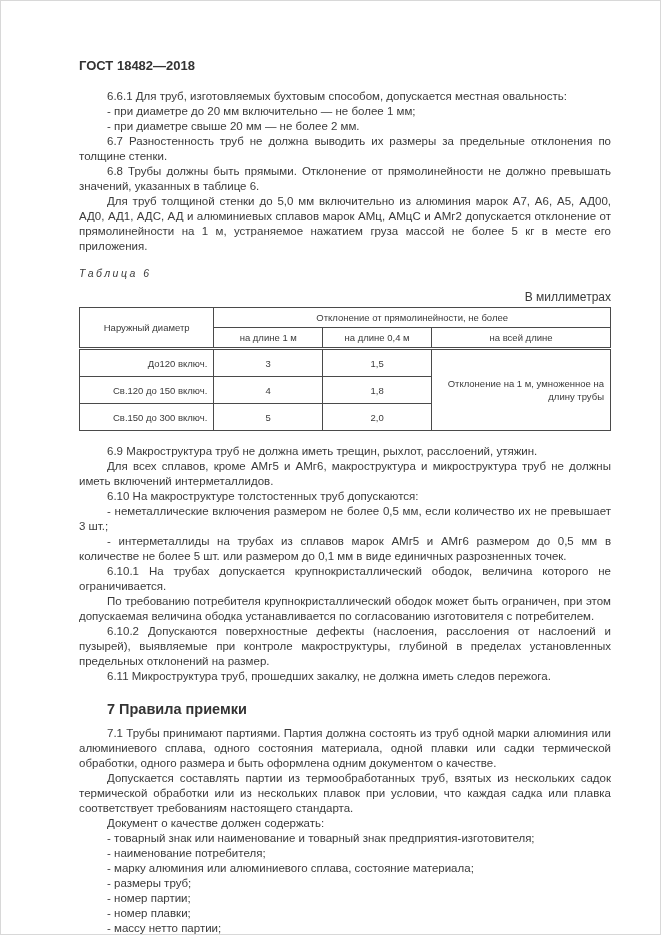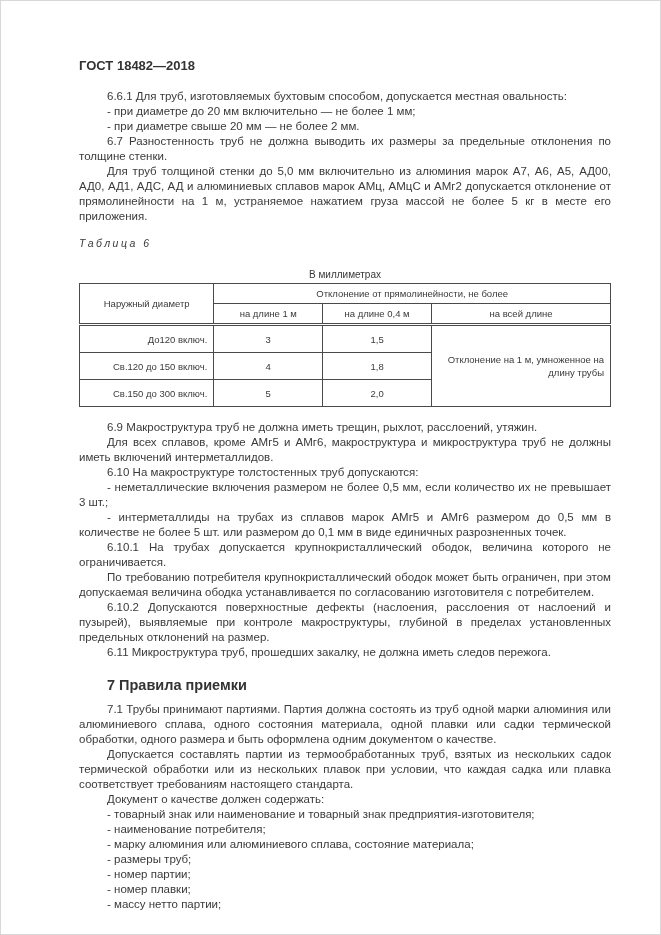--- a/index.html
+++ b/index.html
@@ -32,24 +32,24 @@
     color: #3a3a3a;
   }
   .table-caption-row {
     margin-top: 13px;
     font-size: 10.5px;
     color: #3a3a3a;
     font-style: italic;
   }
   .table-caption { letter-spacing: 2.5px; }
   .units-note {
-    text-align: center;
-    font-size: 10px;
+    text-align: right;
+    font-size: 12px;
     color: #3a3a3a;
-    margin-top: 20px;
+    margin-top: 11px;
     margin-bottom: 3px;
   }
   table.gost {
     width: 100%;
     border-collapse: collapse;
     font-size: 9.5px;
     color: #3a3a3a;
     margin-bottom: 13px;
   }
   table.gost th, table.gost td {
@@ -77,20 +77,21 @@
 <body>
 
 <div class="page">
 
   <div class="doc-header">ГОСТ 18482—2018</div>
 
   <p class="para">6.6.1 Для труб, изготовляемых бухтовым способом, допускается местная овальность:</p>
   <p class="para">- при диаметре до 20 мм включительно — не более 1 мм;</p>
   <p class="para">- при диаметре свыше 20 мм — не более 2 мм.</p>
   <p class="para">6.7 Разностенность труб не должна выводить их размеры за предельные отклонения по толщине стенки.</p>
+  <p class="para">6.8 Трубы должны быть прямыми. Отклонение от прямолинейности не должно превышать значений, указанных в таблице 6.</p>
   <p class="para">Для труб толщиной стенки до 5,0 мм включительно из алюминия марок А7, А6, А5, АД00, АД0, АД1, АДС, АД и алюминиевых сплавов марок АМц, АМцС и АМг2 допускается отклонение от прямолинейности на 1 м, устраняемое нажатием груза массой не более 5 кг в месте его приложения.</p>
 
   <div class="table-caption-row">
     <span class="table-caption">Таблица 6</span>
   </div>
   <div class="units-note">В миллиметрах</div>
 
   <table class="gost">
     <colgroup>
       <col style="width:25.3%">

